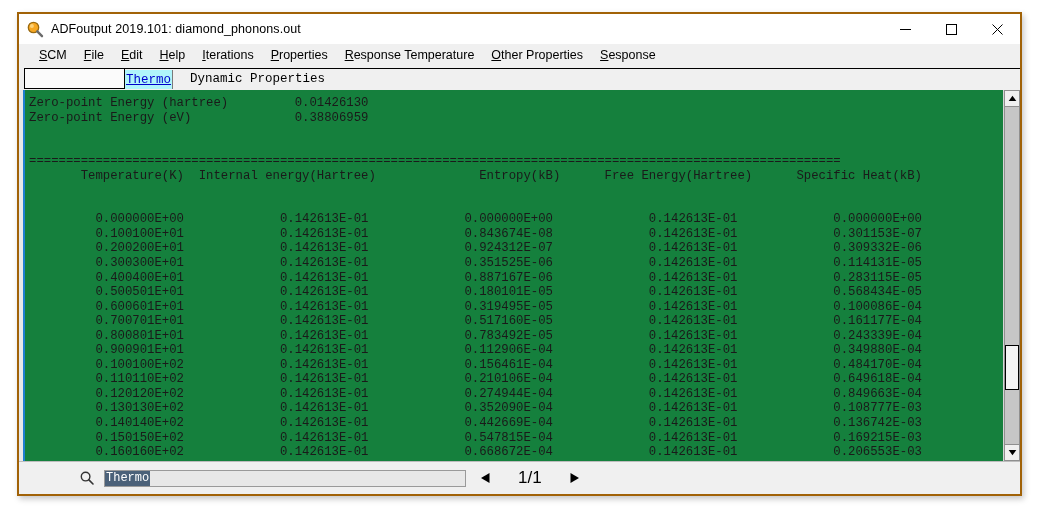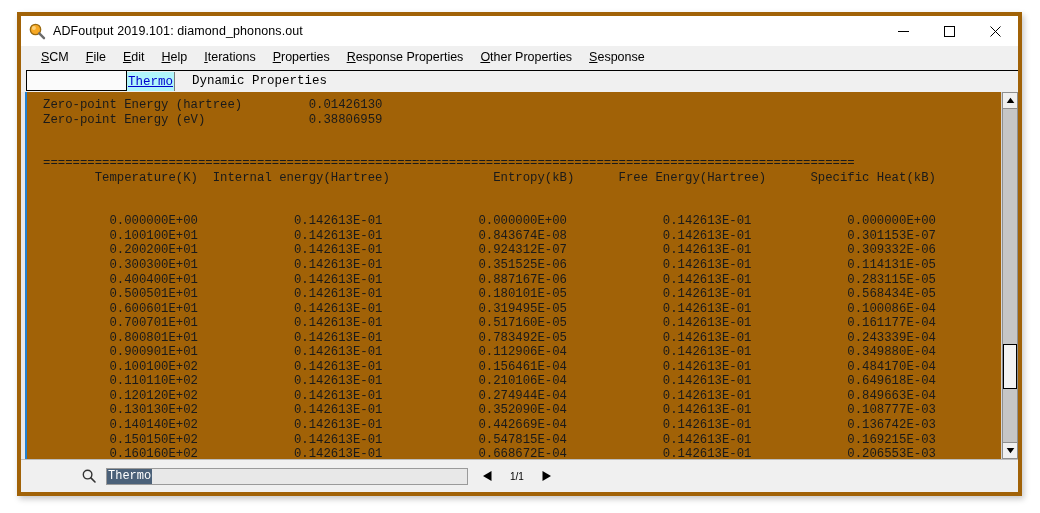--- a/index.html
+++ b/index.html
@@ -19,21 +19,21 @@
     width: 1040px; height: 513px;
     background: #ffffff;
   }
 
   
   #window {
     position: absolute;
     left: 17px; top: 12px;
     width: 1005px; height: 484px;
     background: #f0f0f0;
-    border: 4px solid #a16207;
+    border: 2px solid #a16207;
     box-sizing: border-box;
     box-shadow: 2px 3px 6px rgba(0,0,0,0.22);
     display: flex;
     flex-direction: column;
   }
 
   
   #titlebar {
     height: 30px;
     min-height: 30px;
@@ -158,28 +158,28 @@
     position: relative;
   }
   #caret {
     width: 2px;
     background: #1f7fd0;
     flex: 0 0 auto;
     margin-left: 4px;
   }
   #content {
     flex: 1 1 auto;
-    background: #a16207;
+    background: #15803d;
     overflow: hidden;
     font-family: "Liberation Mono", monospace;
     font-size: 12.3px;
     line-height: 14.55px;
     color: #1a1a1a;
     white-space: pre;
-    padding: 6px 0 0 16px;
+    padding: 6px 0 0 4px;
     box-sizing: border-box;
     position: relative;
   }
 
   
   #vscroll {
     width: 17px;
     flex: 0 0 auto;
     background: #f0f0f0;
     border-left: 1px solid #d6d6d6;
@@ -248,23 +248,23 @@
     padding: 0 1px;
     white-space: nowrap;
   }
   #nav-prev, #nav-next {
     width: 18px; height: 18px;
     display: flex; align-items: center; justify-content: center;
     flex: 0 0 auto;
   }
   #nav-prev { margin-left: 10px; }
   #page-count {
-    font-size: 10px;
+    font-size: 17px;
     color: #000000;
-    margin: 0 14px;
+    margin: 0 24px;
     white-space: nowrap;
     flex: 0 0 auto;
   }
 </style>
 </head>
 <body>
 
 <div id="desktop">
 
   <div id="window">
@@ -299,21 +299,21 @@
       </div>
     </div>
 
     <div id="menubar">
       <span class="menu-item"><span class="mn">S</span><span>CM</span></span>
       <span class="menu-item"><span class="mn">F</span><span>ile</span></span>
       <span class="menu-item"><span class="mn">E</span><span>dit</span></span>
       <span class="menu-item"><span class="mn">H</span><span>elp</span></span>
       <span class="menu-item"><span class="mn">I</span><span>terations</span></span>
       <span class="menu-item"><span class="mn">P</span><span>roperties</span></span>
-      <span class="menu-item"><span class="mn">R</span><span>esponse Properties</span></span>
+      <span class="menu-item"><span class="mn">R</span><span>esponse Temperature</span></span>
       <span class="menu-item"><span class="mn">O</span><span>ther Properties</span></span>
       <span class="menu-item"><span class="mn">S</span><span>esponse</span></span>
     </div>
 
     <div id="tabstrip">
       <div id="tab-blank" title=""></div>
       <div id="tab-strip-inner">
         <span id="tab-thermo">Thermo</span>
         <span id="tab-dynamic">Dynamic Properties</span>
         <span id="tab-rest"></span>

